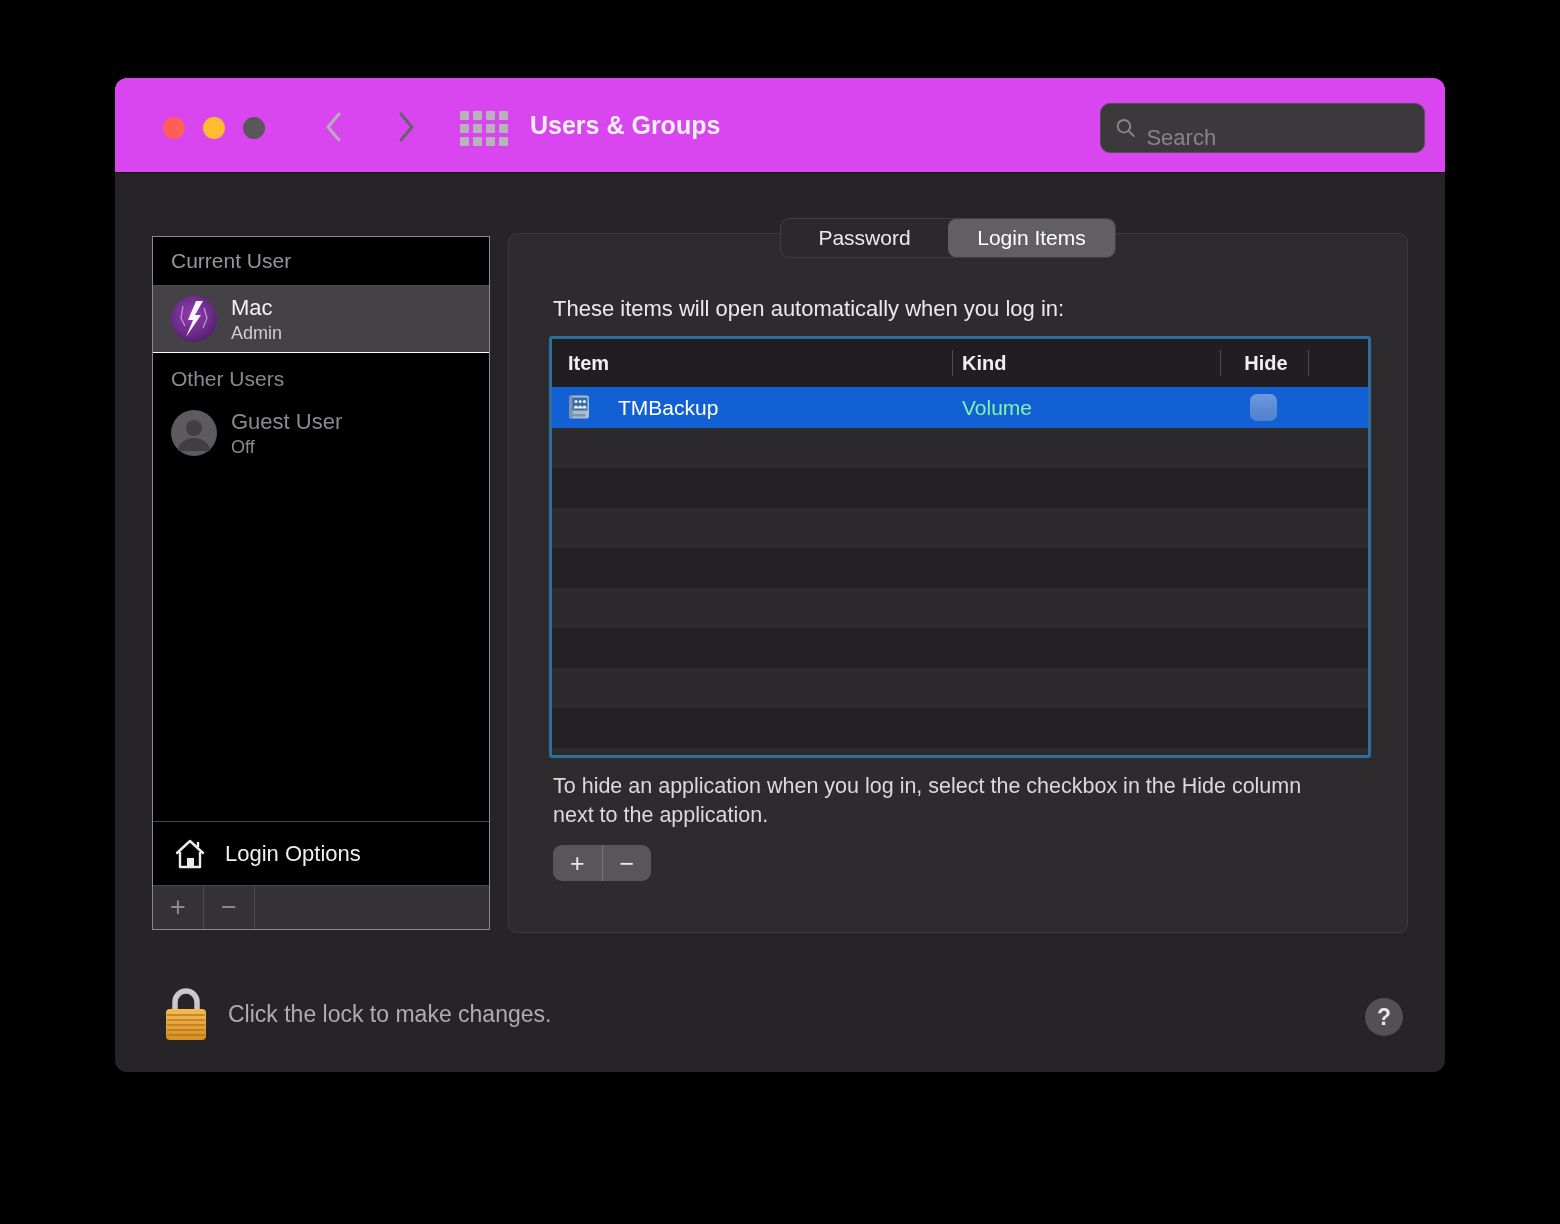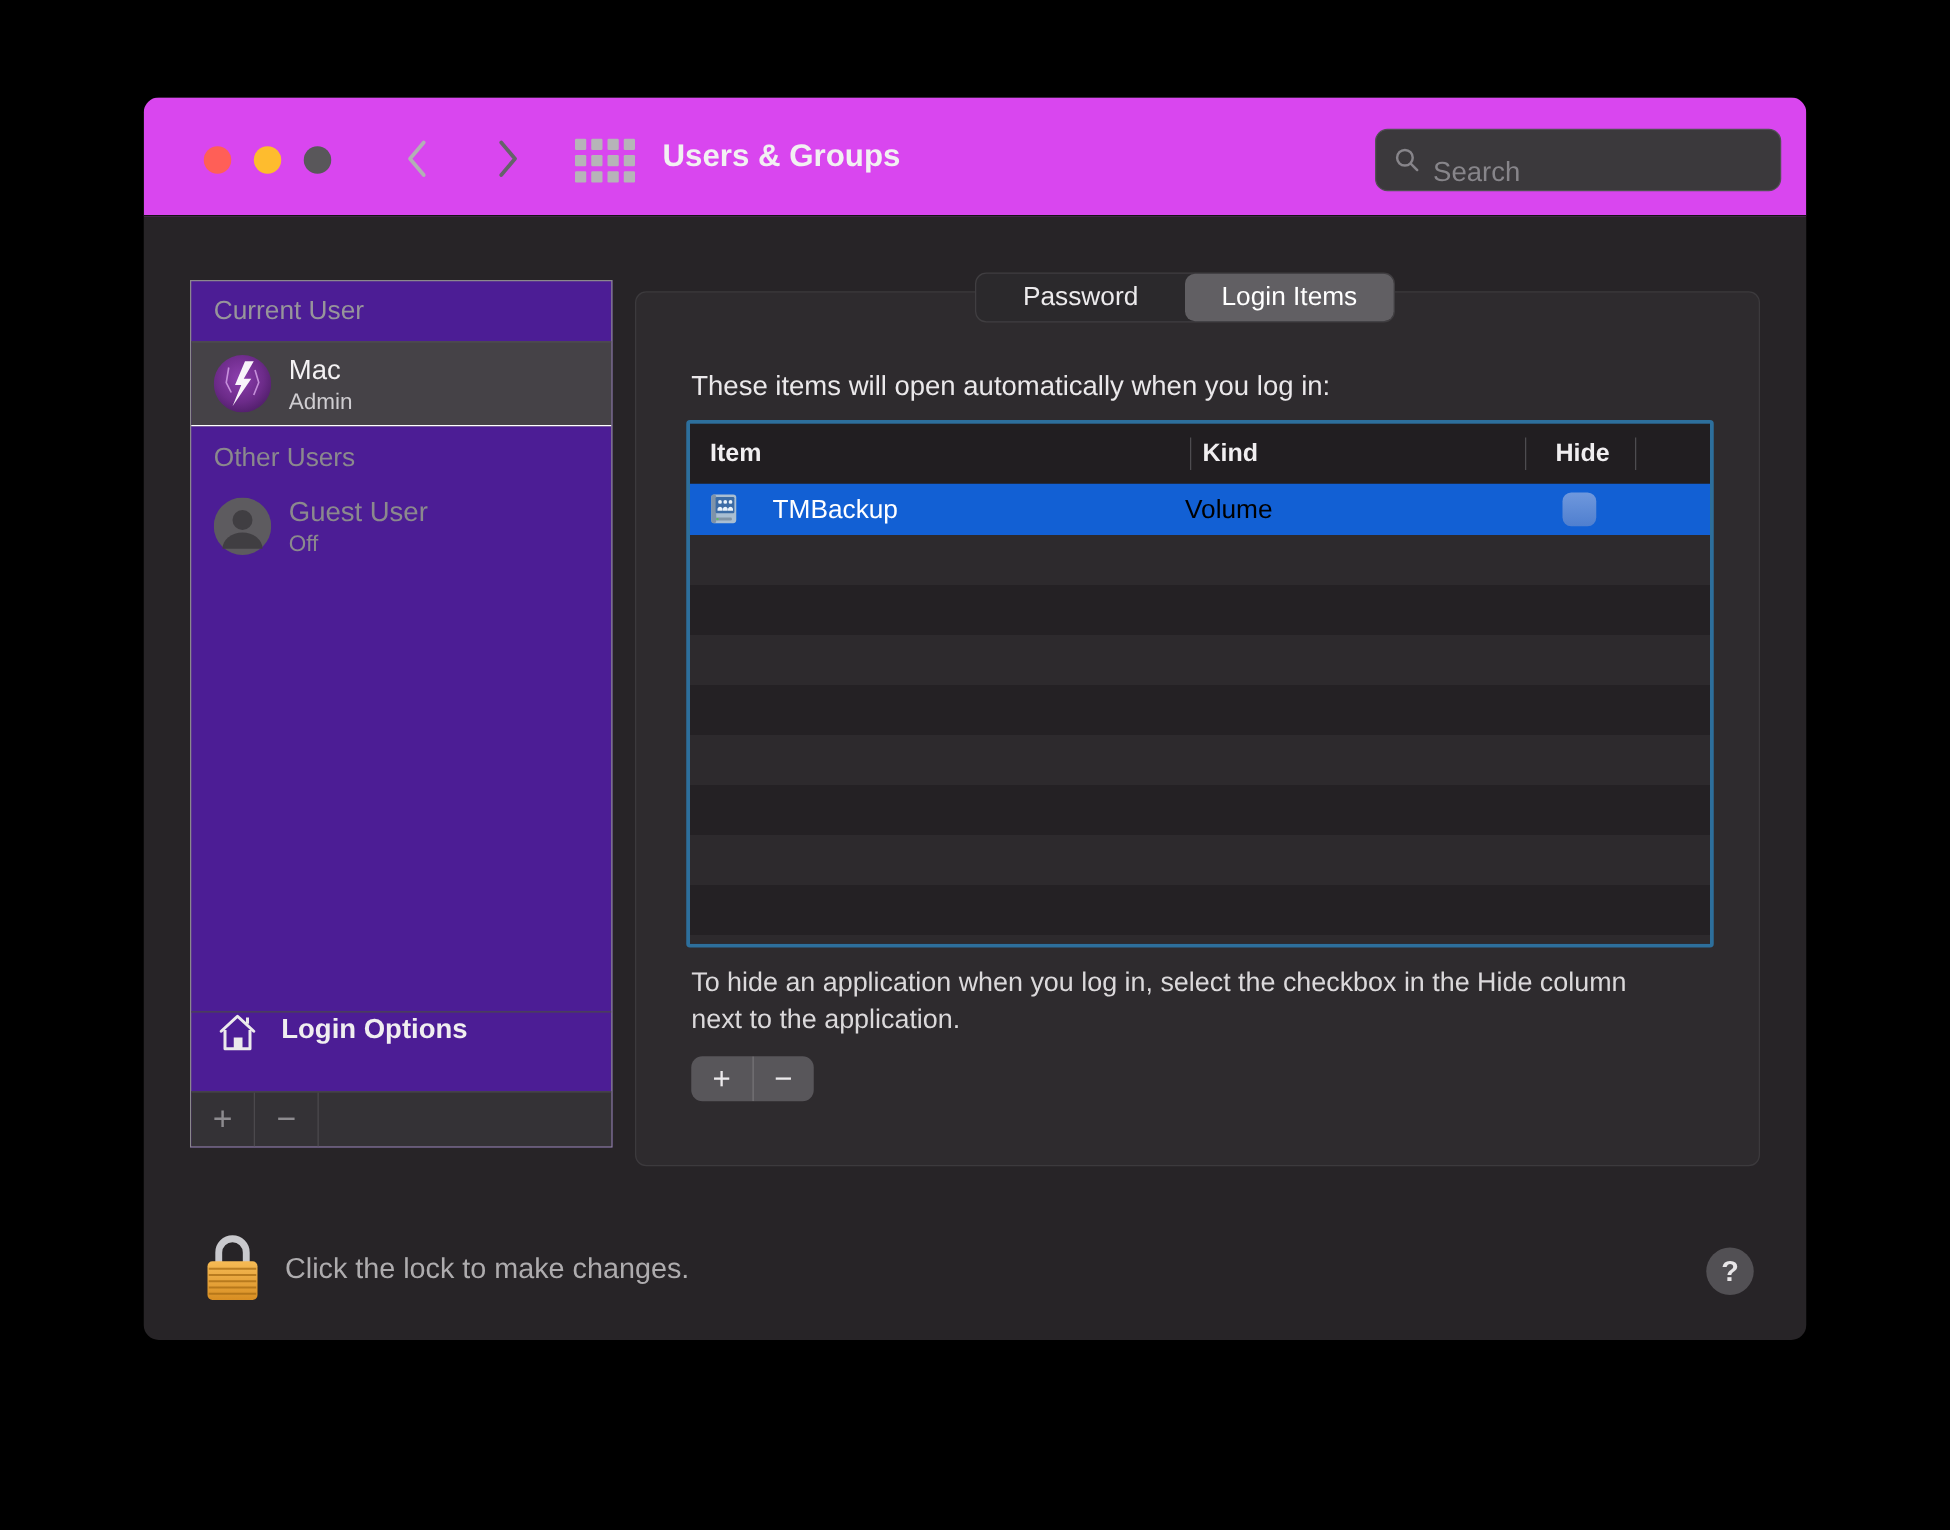--- a/index.html
+++ b/index.html
@@ -23,35 +23,35 @@
   .grid-icon span { background:#b6b4b8; border-radius:1px; }
   .win-title { position:absolute; left:415px; top:33px; font-size:25px; font-weight:700; color:#f2f0f2; }
   .search-field { position:absolute; left:985px; top:25px; width:325px; height:50px;
                   border:1px solid #525055; border-radius:10px; background:#3b393c;
                   display:flex; align-items:center; padding:0 14px; }
   .search-field input { background:transparent; border:none; outline:none; color:#cfcdd1;
                         font-size:22px; width:100%; margin-left:10px; font-family:inherit;margin-top:20px; }
   .search-field input::placeholder { color:#87858a; }
 
   
-  .sidebar { position:absolute; left:37px; top:146px; width:338px; height:694px;
-             border:1px solid #8a888c; background:#4c1d95; display:flex; flex-direction:column; }
+  .sidebar { position:absolute; left:37px; top:158px; width:338px; height:694px;
+             border:1px solid #8a888c; background:#000000; display:flex; flex-direction:column; }
   .side-header { height:48px; display:flex; align-items:center; padding-left:18px;
                  font-size:21px; color:#97959a; }
   .user-row { height:68px; display:flex; align-items:center; padding-left:18px; }
   .user-row.selected { background:#454247; border-top:1px solid #504e52; border-bottom:1px solid #ffffff; }
   .user-avatar { width:46px; height:46px; flex:0 0 46px; }
   .user-texts { margin-left:14px; display:flex; flex-direction:column; justify-content:center; }
   .user-name { font-size:22px; color:#f4f2f4; }
   .user-sub { font-size:18px; color:#cfcdd1; margin-top:2px; }
   .other-header { height:40px; display:flex; align-items:center; padding-left:18px;
                   font-size:21px; color:#8b898d; margin-top:6px; }
   .user-row.dim .user-name, .user-row.dim .user-sub { color:#8b898d; }
   .side-spacer { flex:1; }
-  .login-options { height:64px; border-top:1px solid #4a484c; display:flex; align-items:flex-start; padding-left:20px;font-weight:bold; }
+  .login-options { height:64px; border-top:1px solid #4a484c; display:flex; align-items:center; padding-left:20px; }
   .login-options .label { margin-left:18px; font-size:22px; color:#f0eef0; }
   .side-bottom { height:44px; border-top:1px solid #4a484c; background:#343236; display:flex; }
   .side-btn { width:51px; height:100%; border-right:1px solid #4b494d; display:flex;
               align-items:center; justify-content:center; font-size:27px; font-weight:300; color:#8d8b8f; }
   .side-bottom .filler { flex:1; }
 
   
   .main-panel { position:absolute; left:393px; top:155px; width:900px; height:700px;
                 background:#2e2b2e; border:1px solid #3c3a3d; border-radius:9px; }
   .tab-control { position:absolute; left:665px; top:140px; height:40px; display:flex;
@@ -66,21 +66,21 @@
                  border:3px solid #2d6f9c; border-radius:3px; background:#242124; overflow:hidden; }
   .tbl-header { position:relative; height:48px; background:#211e21; }
   .tbl-header .col { position:absolute; top:0; height:48px; display:flex; align-items:center;
                      font-size:20px; font-weight:600; color:#f0eef0; }
   .col-item { left:16px; }
   .col-kind { left:410px; }
   .col-hide { left:670px; width:88px; justify-content:center; }
   .hdr-div { position:absolute; top:11px; width:1px; height:26px; background:#4e4c50; }
   .row-selected { position:relative; height:41px; background:#1260d4; display:flex; align-items:center; }
   .row-selected .item-label { margin-left:66px; font-size:21px; color:#ffffff; }
-  .row-selected .kind-label { position:absolute; left:396px; font-size:21px; color:#000000; }
+  .row-selected .kind-label { position:absolute; left:410px; font-size:21px; color:#86efac; }
   .row-icon { position:absolute; left:14px; top:7px; }
   .hide-checkbox { position:absolute; left:698px; top:7px; width:27px; height:27px; border-radius:7px;
                    background:linear-gradient(#6f98dd,#4f7fcf); }
   .stripes { position:absolute; left:0; top:89px; right:0; bottom:0; overflow:hidden; }
   .stripe { height:40px; }
   .stripe:nth-child(odd) { background:#2d2a2d; }
   .stripe:nth-child(even) { background:#242124; }
 
   .help-text { position:absolute; left:438px; top:694px; width:780px;
                font-size:21.5px; line-height:29px; color:#dbd9db; }

